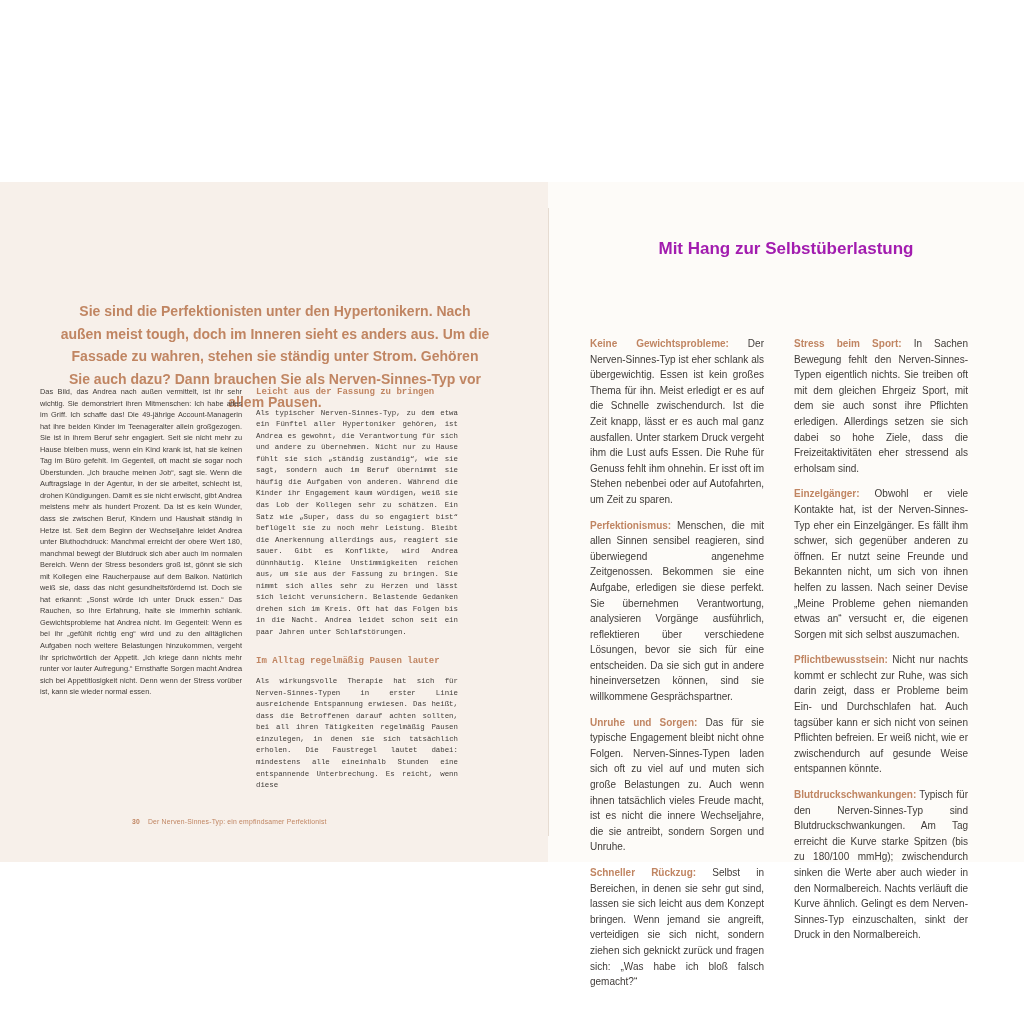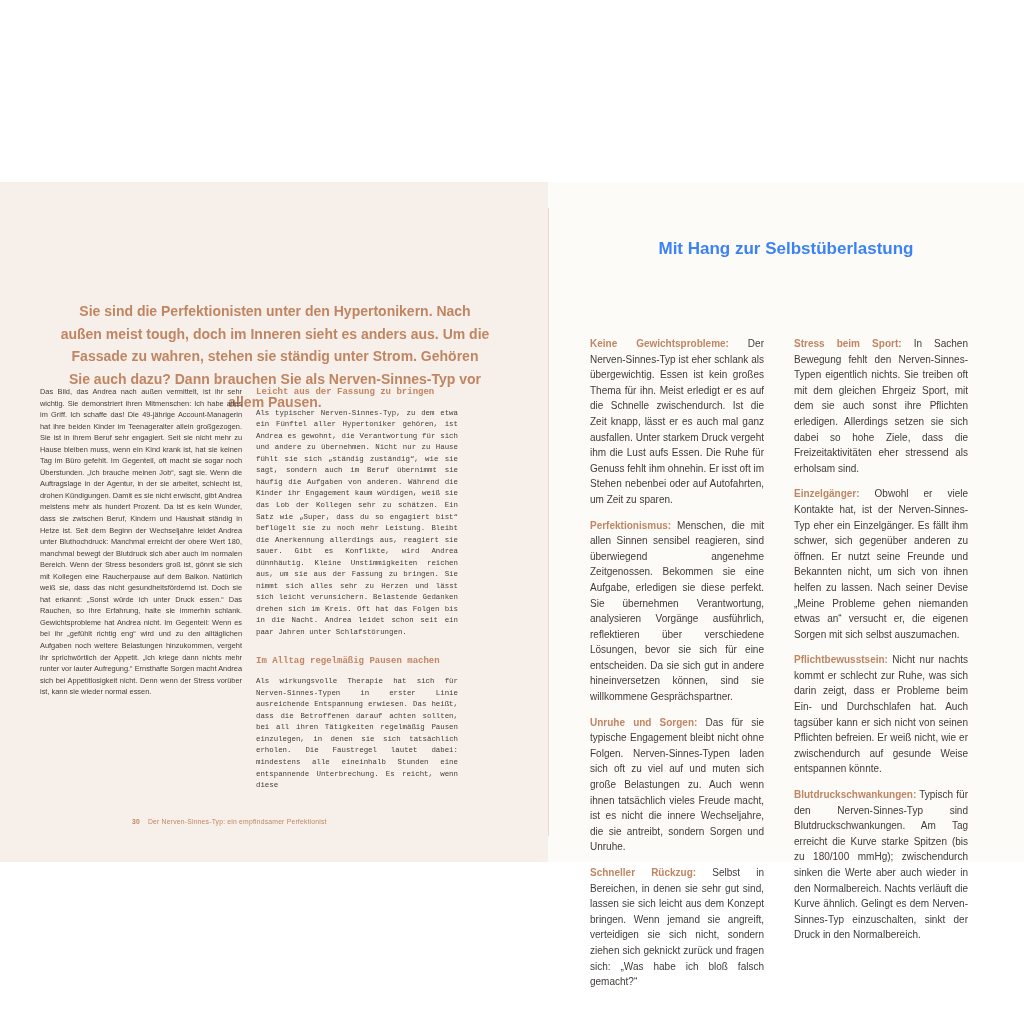--- a/index.html
+++ b/index.html
@@ -100,21 +100,21 @@
   }
   .sub-head.spaced { margin-top: 16px; }
 
   
   .r-title {
     position: absolute;
     left: 40px;
     top: 56px;
     width: 396px;
     text-align: center;
-    color: #3b82f6;
+    color: #a21caf;
     font-size: 17px;
     font-weight: bold;
     line-height: 1.3;
   }
   .r-standfirst {
     position: absolute;
     left: 52px;
     top: 104px;
     width: 372px;
     text-align: center;
@@ -167,21 +167,21 @@
 
       <div class="chapter-standfirst">Sie sind die Perfektionisten unter den Hypertonikern. Nach außen meist tough, doch im Inneren sieht es anders aus. Um die Fassade zu wahren, stehen sie ständig unter Strom. Gehören Sie auch dazu? Dann brauchen Sie als Nerven-Sinnes-Typ vor allem Pausen.</div>
 
       <div class="col col-left">
         <p>Das Bild, das Andrea nach außen vermittelt, ist ihr sehr wichtig. Sie demonstriert ihren Mitmenschen: Ich habe alles im Griff. Ich schaffe das! Die 49-jährige Account-Managerin hat ihre beiden Kinder im Teenageralter allein großgezogen. Sie ist in ihrem Beruf sehr engagiert. Seit sie nicht mehr zu Hause bleiben muss, wenn ein Kind krank ist, hat sie keinen Tag im Büro gefehlt. Im Gegenteil, oft macht sie sogar noch Überstunden. „Ich brauche meinen Job“, sagt sie. Wenn die Auftragslage in der Agentur, in der sie arbeitet, schlecht ist, drohen Kündigungen. Damit es sie nicht erwischt, gibt Andrea meistens mehr als hundert Prozent. Da ist es kein Wunder, dass sie zwischen Beruf, Kindern und Haushalt ständig in Hetze ist. Seit dem Beginn der Wechseljahre leidet Andrea unter Bluthochdruck: Manchmal erreicht der obere Wert 180, manchmal bewegt der Blutdruck sich aber auch im normalen Bereich. Wenn der Stress besonders groß ist, gönnt sie sich mit Kollegen eine Raucherpause auf dem Balkon. Natürlich weiß sie, dass das nicht gesundheitsfördernd ist. Doch sie hat erkannt: „Sonst würde ich unter Druck essen.“ Das Rauchen, so ihre Erfahrung, halte sie immerhin schlank. Gewichtsprobleme hat Andrea nicht. Im Gegenteil: Wenn es bei ihr „gefühlt richtig eng“ wird und zu den alltäglichen Aufgaben noch weitere Belastungen hinzukommen, vergeht ihr sprichwörtlich der Appetit. „Ich kriege dann nichts mehr runter vor lauter Aufregung.“ Ernsthafte Sorgen macht Andrea sich bei Appetitlosigkeit nicht. Denn wenn der Stress vorüber ist, kann sie wieder normal essen.</p>
       </div>
 
       <div class="col col-right">
         <p class="sub-head">Leicht aus der Fassung zu bringen</p>
         <p>Als typischer Nerven-Sinnes-Typ, zu dem etwa ein Fünftel aller Hypertoniker gehören, ist Andrea es gewohnt, die Verantwortung für sich und andere zu übernehmen. Nicht nur zu Hause fühlt sie sich „ständig zuständig“, wie sie sagt, sondern auch im Beruf übernimmt sie häufig die Aufgaben von anderen. Während die Kinder ihr Engagement kaum würdigen, weiß sie das Lob der Kollegen sehr zu schätzen. Ein Satz wie „Super, dass du so engagiert bist“ beflügelt sie zu noch mehr Leistung. Bleibt die Anerkennung allerdings aus, reagiert sie sauer. Gibt es Konflikte, wird Andrea dünnhäutig. Kleine Unstimmigkeiten reichen aus, um sie aus der Fassung zu bringen. Sie nimmt sich alles sehr zu Herzen und lässt sich leicht verunsichern. Belastende Gedanken drehen sich im Kreis. Oft hat das Folgen bis in die Nacht. Andrea leidet schon seit ein paar Jahren unter Schlafstörungen.</p>
-        <p class="sub-head spaced">Im Alltag regelmäßig Pausen machen</p>
+        <p class="sub-head spaced">Im Alltag regelmäßig Pausen lauter</p>
         <p>Als wirkungsvolle Therapie hat sich für Nerven-Sinnes-Typen in erster Linie ausreichende Entspannung erwiesen. Das heißt, dass die Betroffenen darauf achten sollten, bei all ihren Tätigkeiten regelmäßig Pausen einzulegen, in denen sie sich tatsächlich erholen. Die Faustregel lautet dabei: mindestens alle eineinhalb Stunden eine entspannende Unterbrechung. Es reicht, wenn diese</p>
       </div>
 
       <div class="footer footer-left">
         <span class="folio">30</span><span>Der Nerven-Sinnes-Typ: ein empfindsamer Perfektionist</span>
       </div>
     </div>
 
     <div class="right-page">
       <div class="r-title">Mit Hang zur Selbstüberlastung</div>

